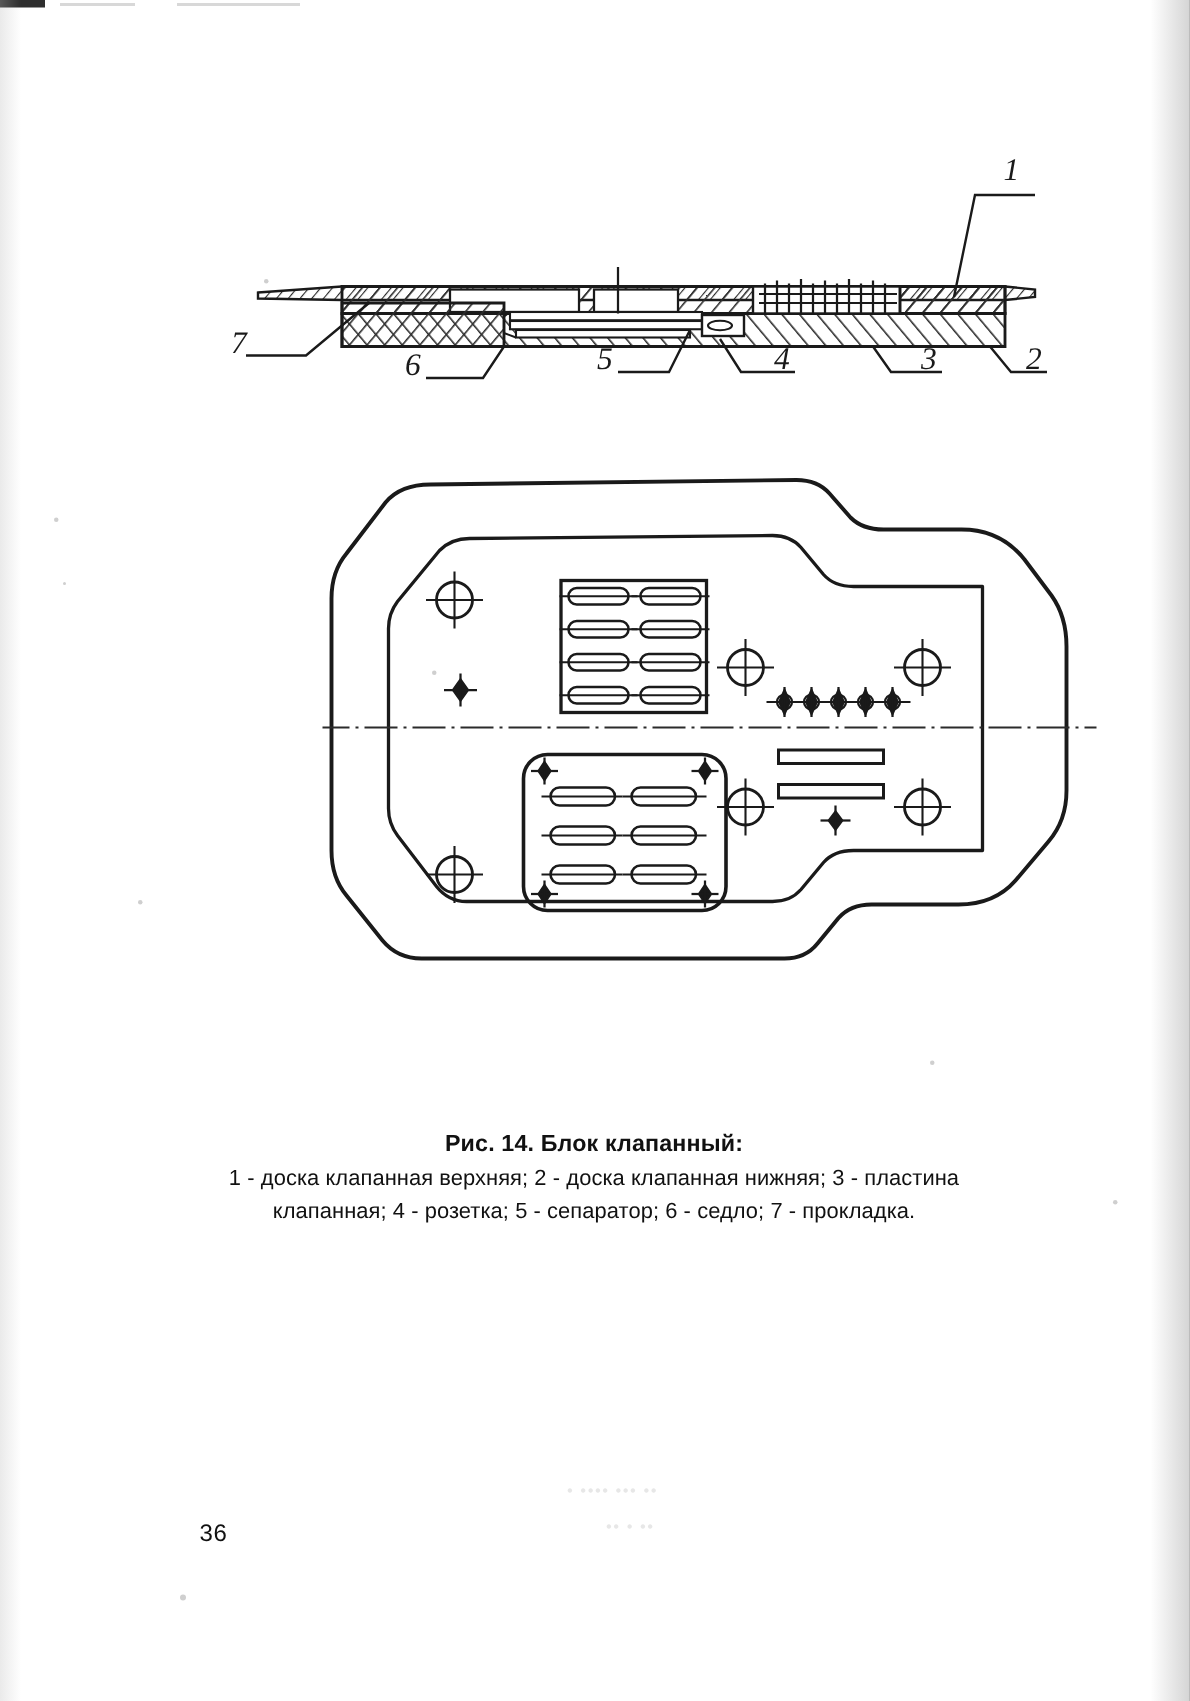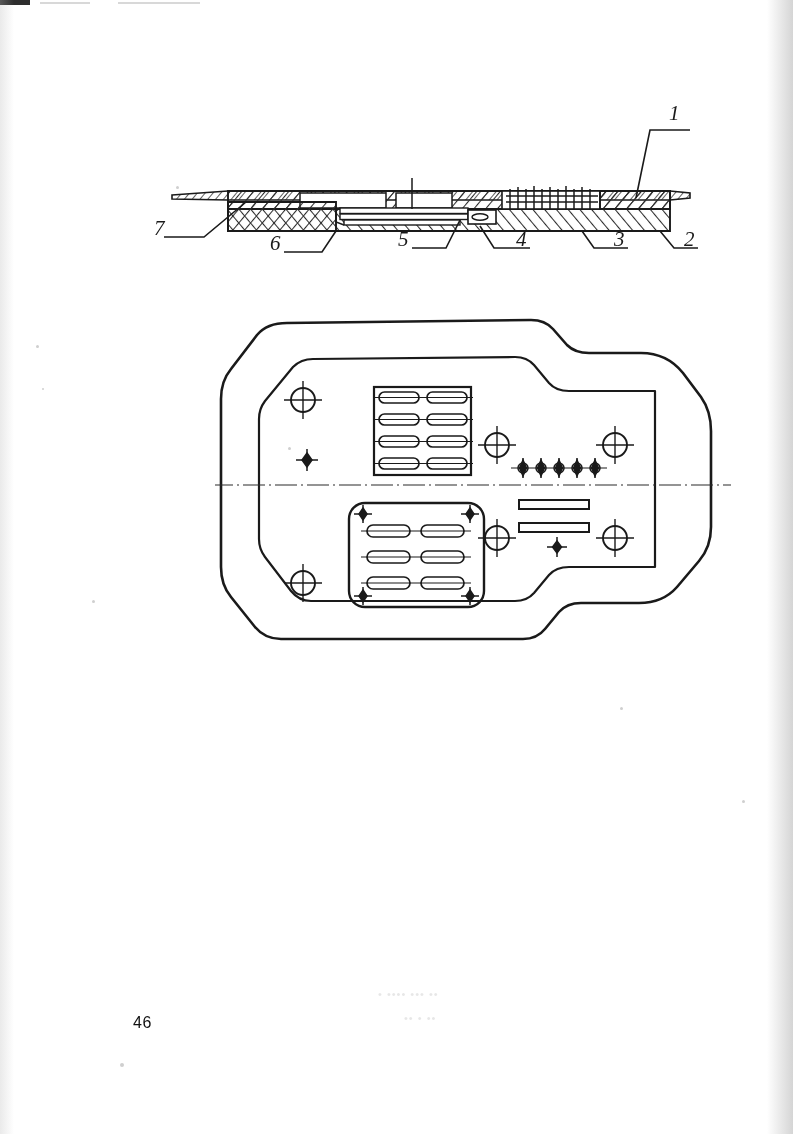--- a/index.html
+++ b/index.html
@@ -427,16 +427,21 @@
 
         <g>
           <rect x="304" y="205" width="70" height="9" stroke-width="2" fill="none"></rect>
           <rect x="304" y="228" width="70" height="9" stroke-width="2" fill="none"></rect>
         </g>
 
       </g>
     </svg>
   </div>
 
-
-  <div class="page-number">46</div>
+  <div class="caption-block">
+    <div class="caption-title">Рис. 14. Блок клапанный:</div>
+    <div class="caption-body">1 - доска клапанная верхняя; 2 - доска клапанная нижняя; 3 - пластина</div>
+    <div class="caption-body">клапанная; 4 - розетка; 5 - сепаратор; 6 - седло; 7 - прокладка.</div>
+  </div>
+
+  <div class="page-number">36</div>
 
 </div>
 
 </body></html>

